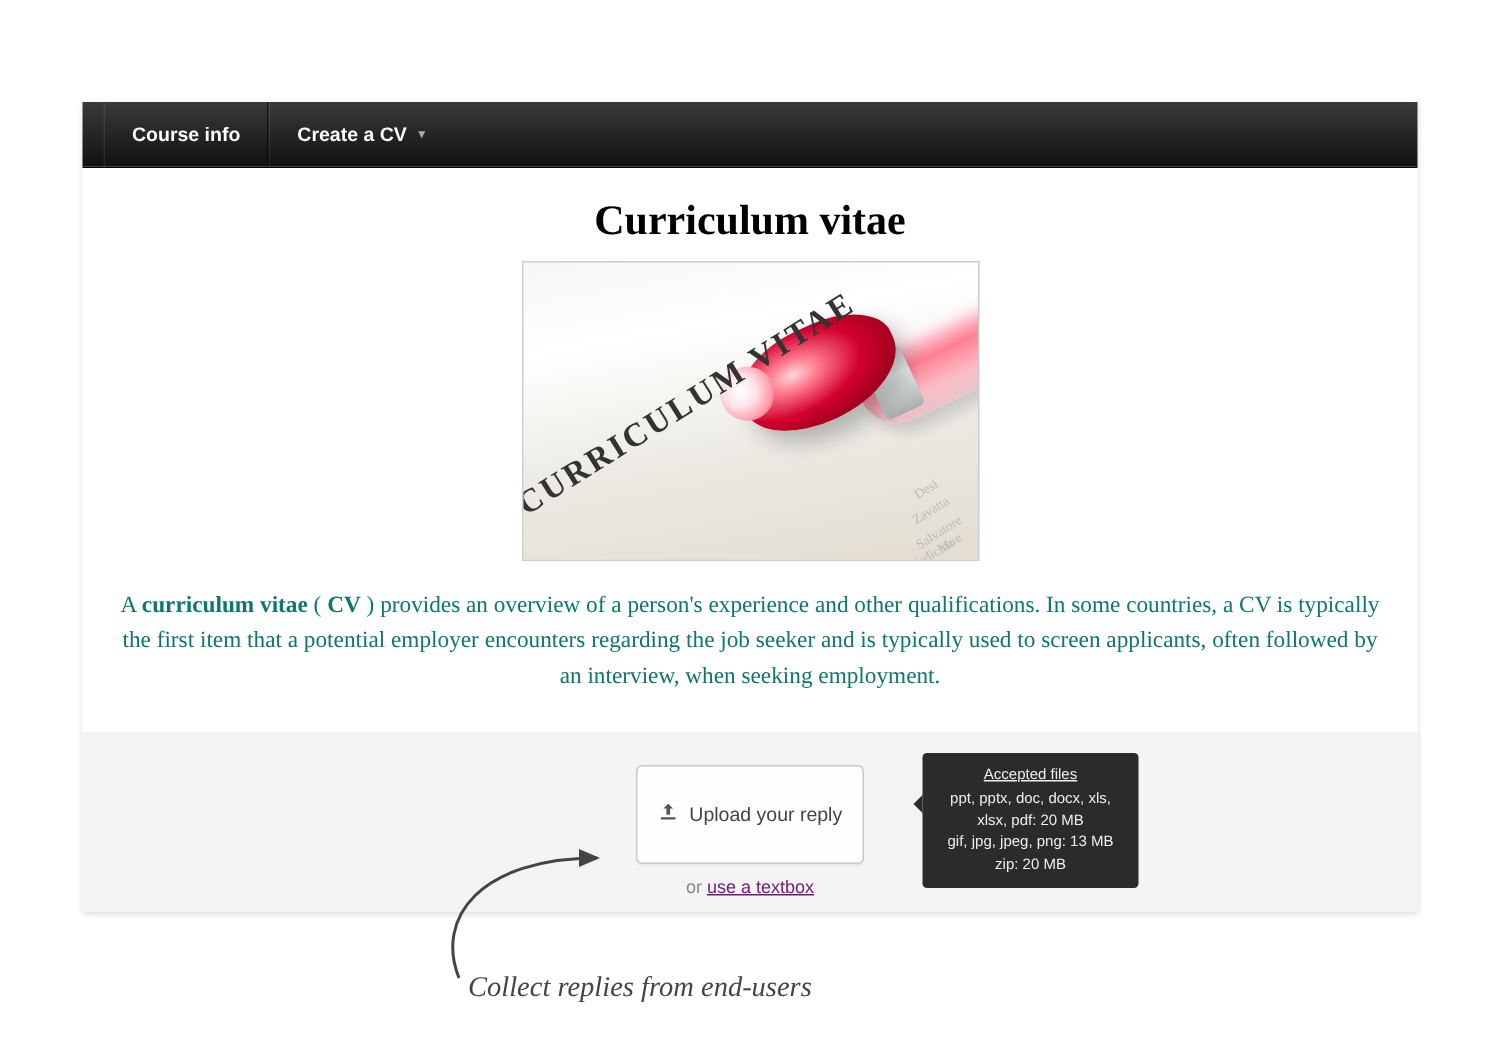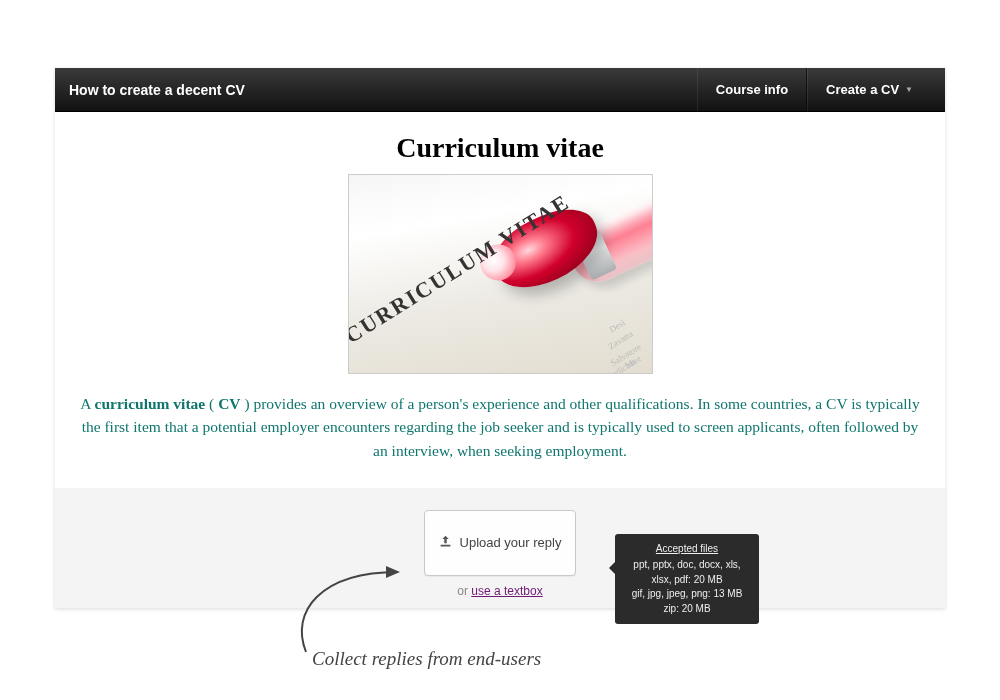--- a/index.html
+++ b/index.html
@@ -173,21 +173,20 @@
     top:14px; left:560px;
     width:144px;
     background:#2b2b2b;
     color:#eee;
     font-family: "Helvetica Neue", Arial, sans-serif;
     font-size:10px;
     text-align:center;
     padding:8px 10px;
     border-radius:3px;
     line-height:1.45;
-    margin-top:32px;
   }
   .tooltip::before {
     content:"";
     position:absolute;
     left:-6px; top:28px;
     border:6px solid transparent;
     border-right-color:#2b2b2b;
     border-left:none;
   }
   .tooltip .tt-title { text-decoration: underline; display:block; margin-bottom:2px; }
@@ -206,21 +205,20 @@
     font-style: italic;
     color:#444;
   }
 </style>
 </head>
 <body>
 
 <div class="frame">
 
   <div class="topbar">
-    <div class="title">How to create a decent CV</div>
     <div class="nav">
       <div class="nav-item">
         <span>Course info</span>
       </div>
       <div class="nav-item">
         <span>Create a CV</span>
         <span class="chev">▼</span>
       </div>
     </div>
   </div>

